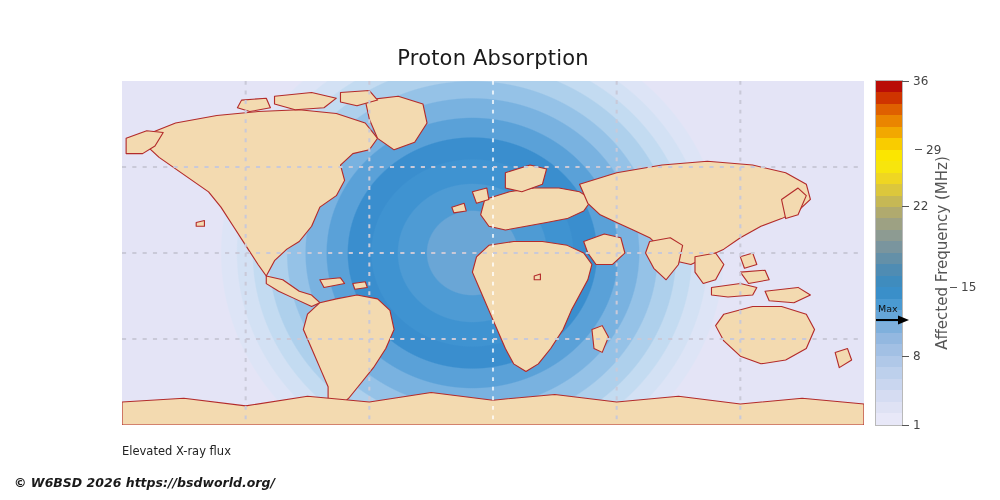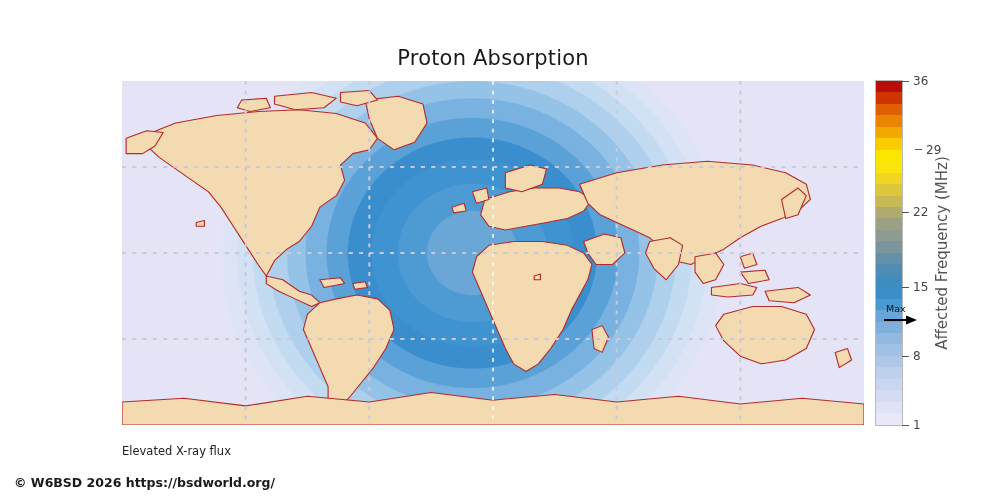--- a/index.html
+++ b/index.html
@@ -64,21 +64,21 @@
     position:absolute;left:122px;font-size:11.5px;color:#222;line-height:14px;
   }
   .note.l1{top:430px;}
   .note.l2{top:444px;}
   .stamp{
     position:absolute;left:560px;top:433px;width:304px;text-align:center;
     font-size:11.5px;color:#222;
   }
   .footer{
     position:absolute;left:14px;top:475px;font-size:12.5px;color:#1a1a1a;
-    font-weight:bold;
+    font-style:italic;font-weight:bold;
   }
 </style>
 </head>
 <body>
 
 <div id="page">
 
   <div class="title">Proton Absorption</div>
 
   <div class="map-wrap">
@@ -243,39 +243,39 @@
     </div>
   <div class="cb-ticks" id="cb-ticks">
       <div class="cb-tick" style="top: 344px;">
         <span class="dash"></span>
         <span class="val">1</span>
       </div>
       <div class="cb-tick" style="top: 275.2px;">
         <span class="dash"></span>
         <span class="val">8</span>
       </div>
-      <div class="cb-tick" style="top: 206.4px;">
+      <div class="cb-tick" style="top: 206.4px; margin-left: 48px;">
         <span class="dash"></span>
         <span class="val">15</span>
       </div>
-      <div class="cb-tick" style="top: 131px;">
+      <div class="cb-tick" style="top: 125px;">
         <span class="dash"></span>
         <span class="val">22</span>
       </div>
       <div class="cb-tick" style="top: 68.8px; padding-left: 13px;">
         <span class="dash"></span>
         <span class="val">29</span>
       </div>
       <div class="cb-tick" style="top: 0px;">
         <span class="dash"></span>
         <span class="val">36</span>
       </div>
     </div>
 
-  <div class="cb-max" id="cb-max" style="top: 302.886px; margin-left: 8px;">
+  <div class="cb-max" id="cb-max" style="top: 302.886px;">
     <span class="txt">Max</span>
     <svg width="34" height="12" viewBox="0 0 34 12">
       <line x1="0" y1="6" x2="24" y2="6" stroke="#000" stroke-width="2"></line>
       <polygon points="22,1.5 33,6 22,10.5" fill="#000"></polygon>
     </svg>
   </div>
 
   <div class="cb-label">
     <span>Affected Frequency (MHz)</span>
   </div>

